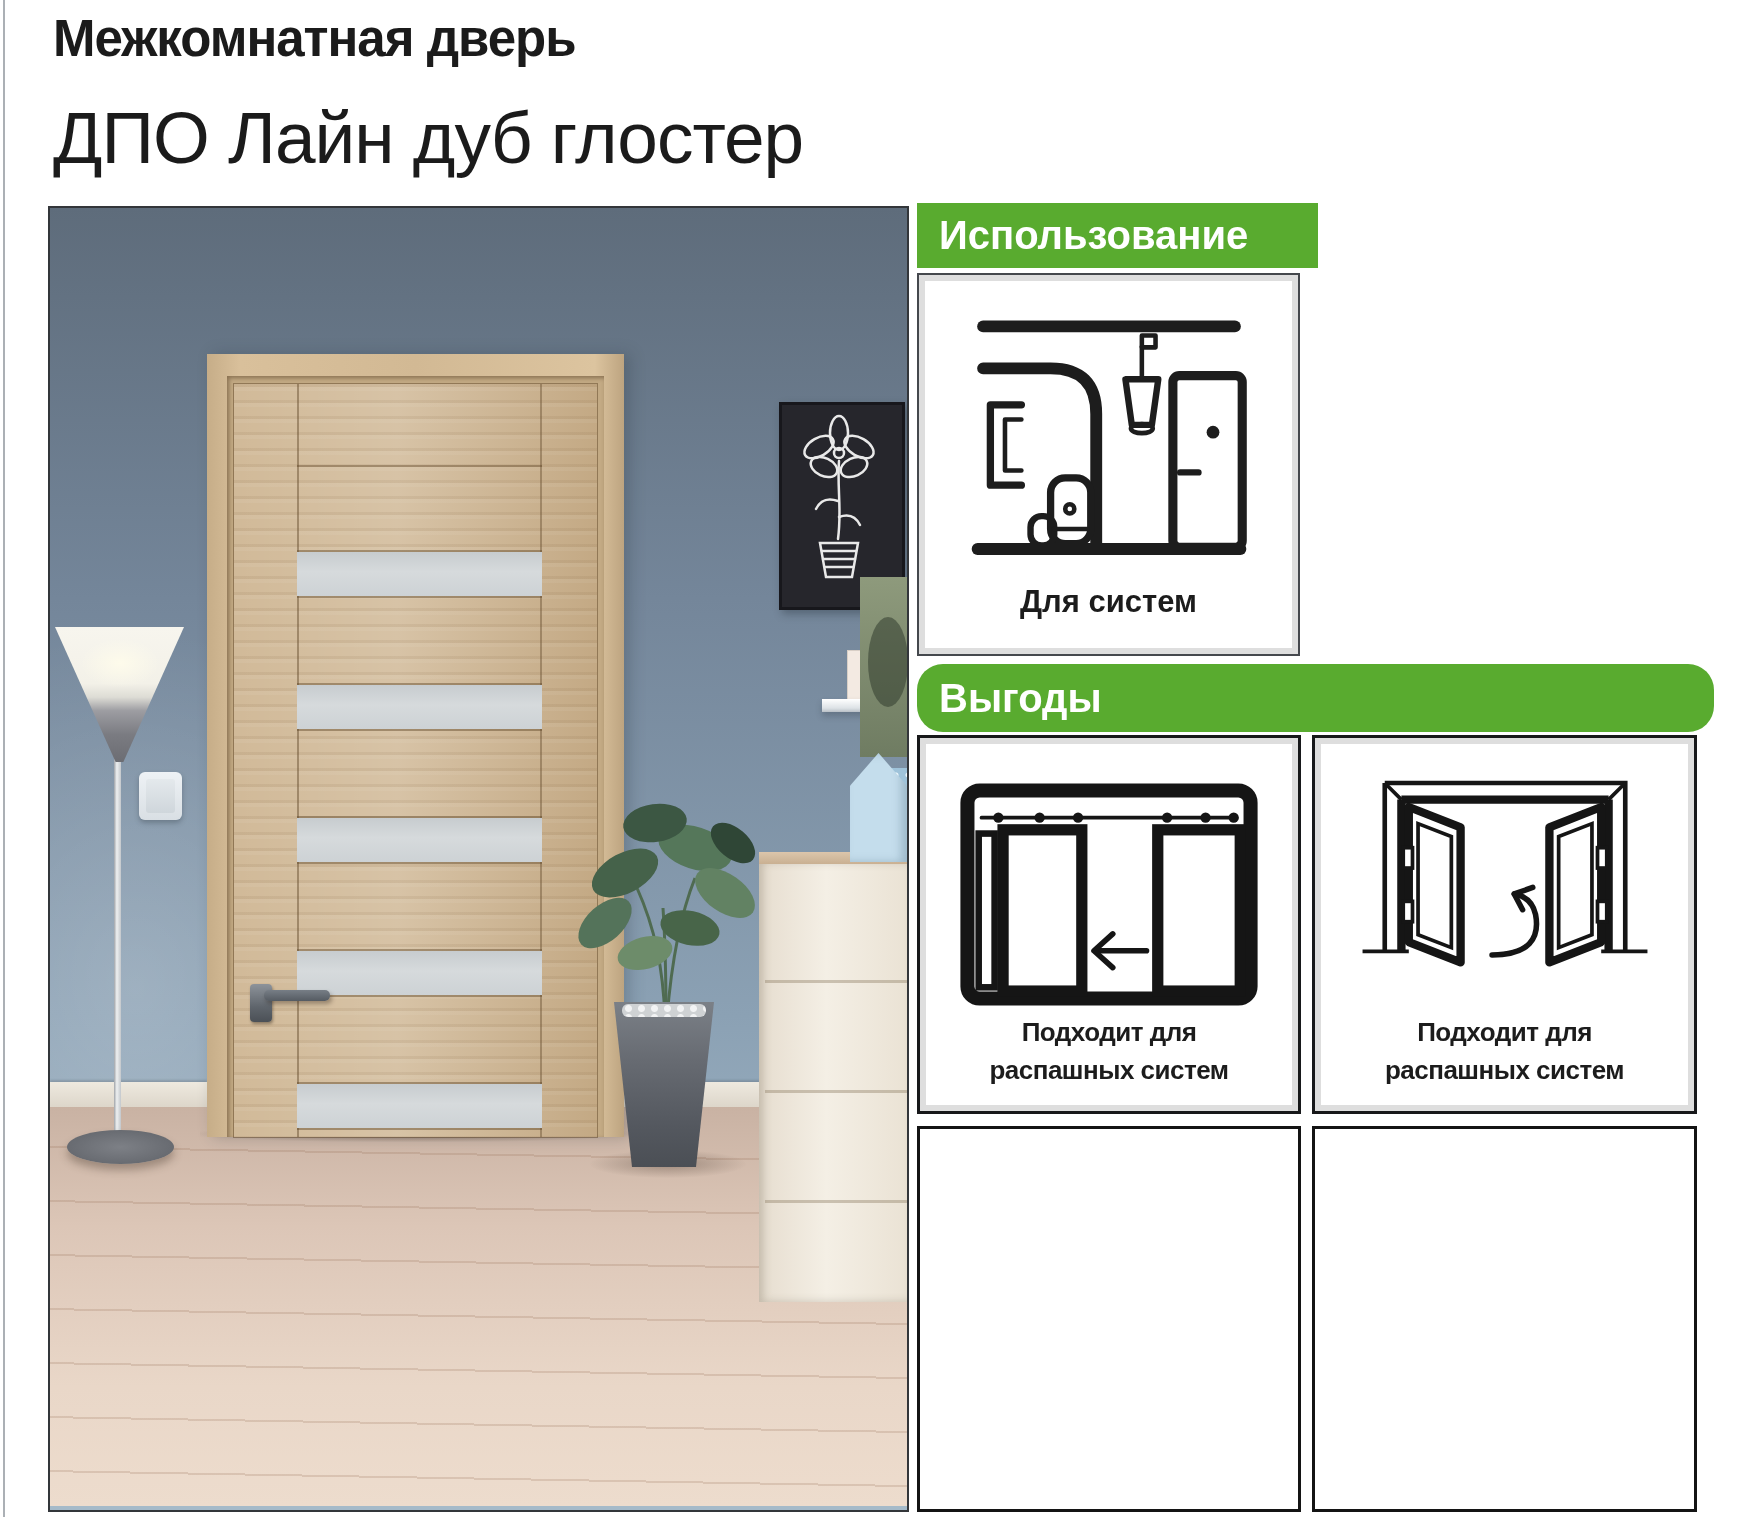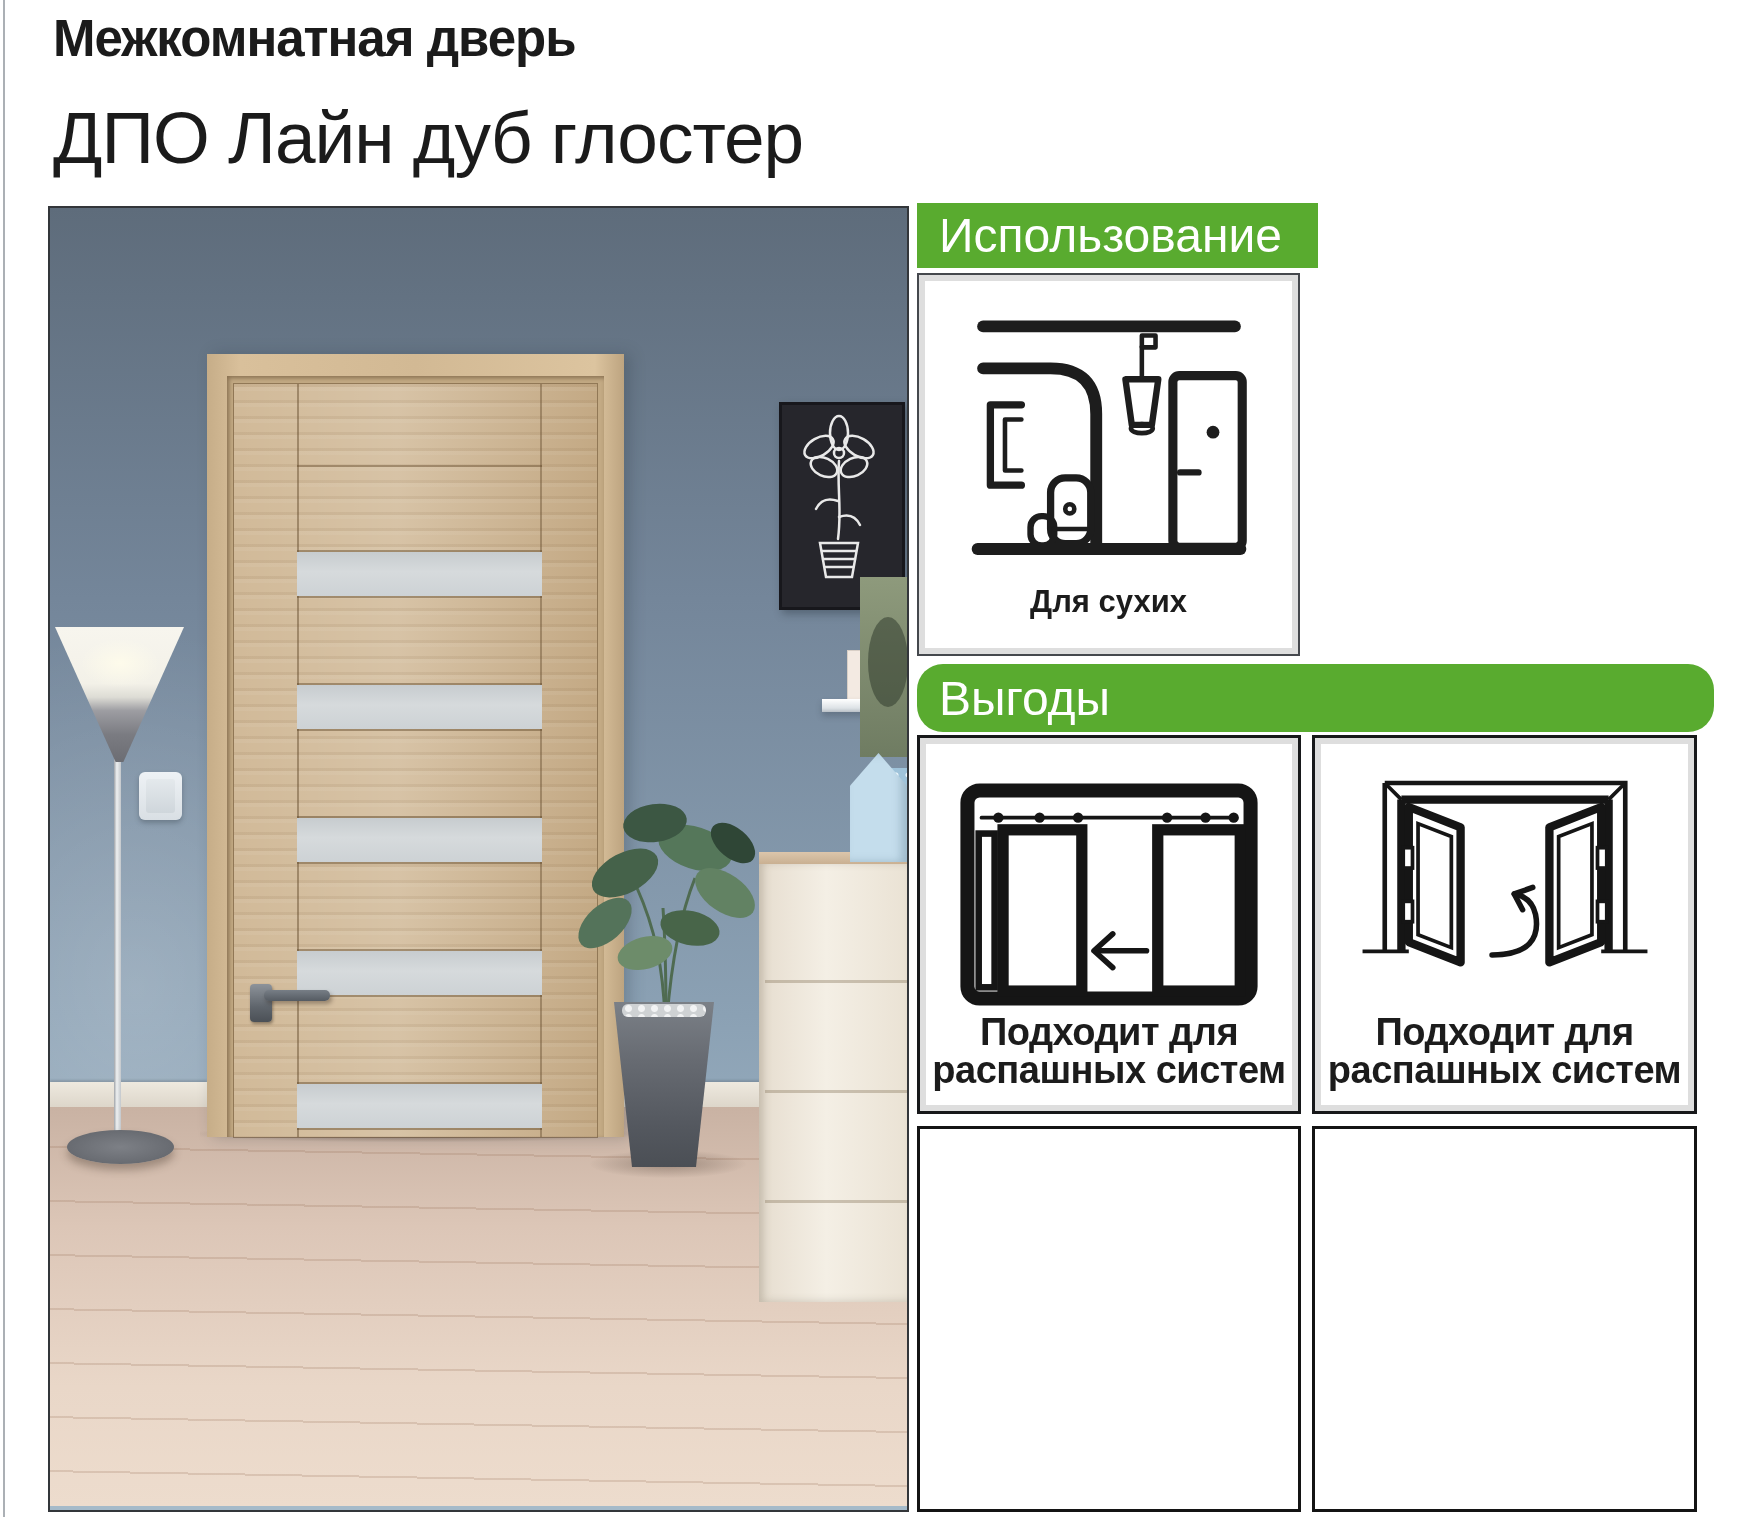--- a/index.html
+++ b/index.html
@@ -4,38 +4,38 @@
 <style>
   html,body{margin:0;padding:0;background:#fff;}
   #poster{position:relative;width:1744px;height:1517px;background:#fff;overflow:hidden;
           font-family:"Liberation Sans","DejaVu Sans",sans-serif;color:#1b1b1b;}
   .abs{position:absolute;}
   
   .page-edge{left:3px;top:0;width:2px;height:1517px;background:#abb0b5;}
   .title1{left:53px;top:12px;font-size:51px;font-weight:700;line-height:1.05;letter-spacing:-1px;white-space:nowrap;}
   .title2{left:53px;top:100px;font-size:73px;font-weight:400;line-height:1.05;letter-spacing:-1px;white-space:nowrap;}
   
-  .greenbar{background:#59ab2f;color:#fff;font-weight:400;font-size:48px;padding-left:22px;display:flex;align-items:center;}
+  .greenbar{background:#59ab2f;color:#fff;font-weight:700;font-size:40px;padding-left:22px;display:flex;align-items:center;}
   .bar-usage{left:917px;top:203px;width:379px;height:65px;}
   .bar-benefits{left:917px;top:664px;width:775px;height:68px;border-radius:26px;}
   .card{background:#dedede;}
   .card-usage{left:917px;top:273px;width:379px;height:379px;border:2px solid #45484d;}
   .card-slide{left:917px;top:735px;width:378px;height:373px;border:3px solid #17181a;}
   .card-swing{left:1312px;top:735px;width:379px;height:373px;border:3px solid #17181a;}
   .card-inner{position:absolute;inset:6px;background:#fff;}
   .spec-box{background:#fff;border:3px solid #141414;}
   .box1{left:917px;top:1126px;width:378px;height:380px;}
   .box2{left:1312px;top:1126px;width:379px;height:380px;}
   .icon-svg{position:absolute;left:50%;transform:translateX(-50%);}
   .usage-svg{top:18px;width:292px;}
   .slide-svg{top:38px;width:300px;}
   .swing-svg{top:26px;width:296px;}
   .cap{position:absolute;left:0;right:0;text-align:center;font-weight:700;color:#1c1c1c;}
   .cap-usage{bottom:28px;font-size:31px;line-height:36px;}
-  .cap-benefit{bottom:16px;font-size:38px;line-height:38px;letter-spacing:-0.5px;}
+  .cap-benefit{bottom:16px;font-size:26px;line-height:38px;letter-spacing:-0.5px;}
   
   .photo{left:48px;top:206px;width:857px;height:1302px;border:2px solid #33363a;overflow:hidden;background:#7d93a6;}
   .wall{position:absolute;inset:0;background:linear-gradient(180deg,#5e6c7b 0%,#71droppe 0%,#74869a 30%,#8ba1b4 62%,#a5bac9 88%);}
   .wall{background:linear-gradient(180deg,#5e6c7b 0%,#74869a 30%,#8ba1b4 62%,#a5bac9 88%);}
   .wall-light{position:absolute;inset:0;background:radial-gradient(ellipse 420px 520px at 10% 60%,rgba(255,255,255,.18),rgba(255,255,255,0) 70%);}
   .skirt{position:absolute;height:25px;top:874px;background:linear-gradient(180deg,#eee9df,#ddd6ca);box-shadow:0 -2px 2px rgba(70,80,90,.25);}
   .skirt-l{left:0;width:157px;} .skirt-r{left:574px;width:136px;}
   .floor{position:absolute;left:0;top:899px;width:100%;height:399px;
      background:linear-gradient(180deg,#c9b2a3 0%,#dcc6b7 30%,#e9d7c8 70%,#eddccd 100%);}
   .floor:after{content:"";position:absolute;inset:0;
@@ -220,21 +220,21 @@
           <circle cx="274" cy="146" r="7" fill="#1d1d1d" stroke="none"></circle>
           <path d="M238 190 H258" stroke-width="7"></path>
           <rect x="96" y="196" width="44" height="72" rx="16" stroke-width="8"></rect>
           <circle cx="117" cy="230" r="5" stroke-width="5"></circle>
           <rect x="74" y="238" width="26" height="32" rx="12" stroke-width="7"></rect>
           <path d="M100 252 H136" stroke-width="5"></path>
           <path d="M16 274 H304" stroke-width="13"></path>
         </g>
       </svg>
       <div class="cap cap-usage">
-        <div>Для сухих</div>
+        <div>Для систем</div>
       </div>
     </div>
   </div>
 
   <div class="abs greenbar bar-benefits">
     <span>Выгоды</span>
   </div>
 
   <div class="abs card card-slide">
     <div class="card-inner">

